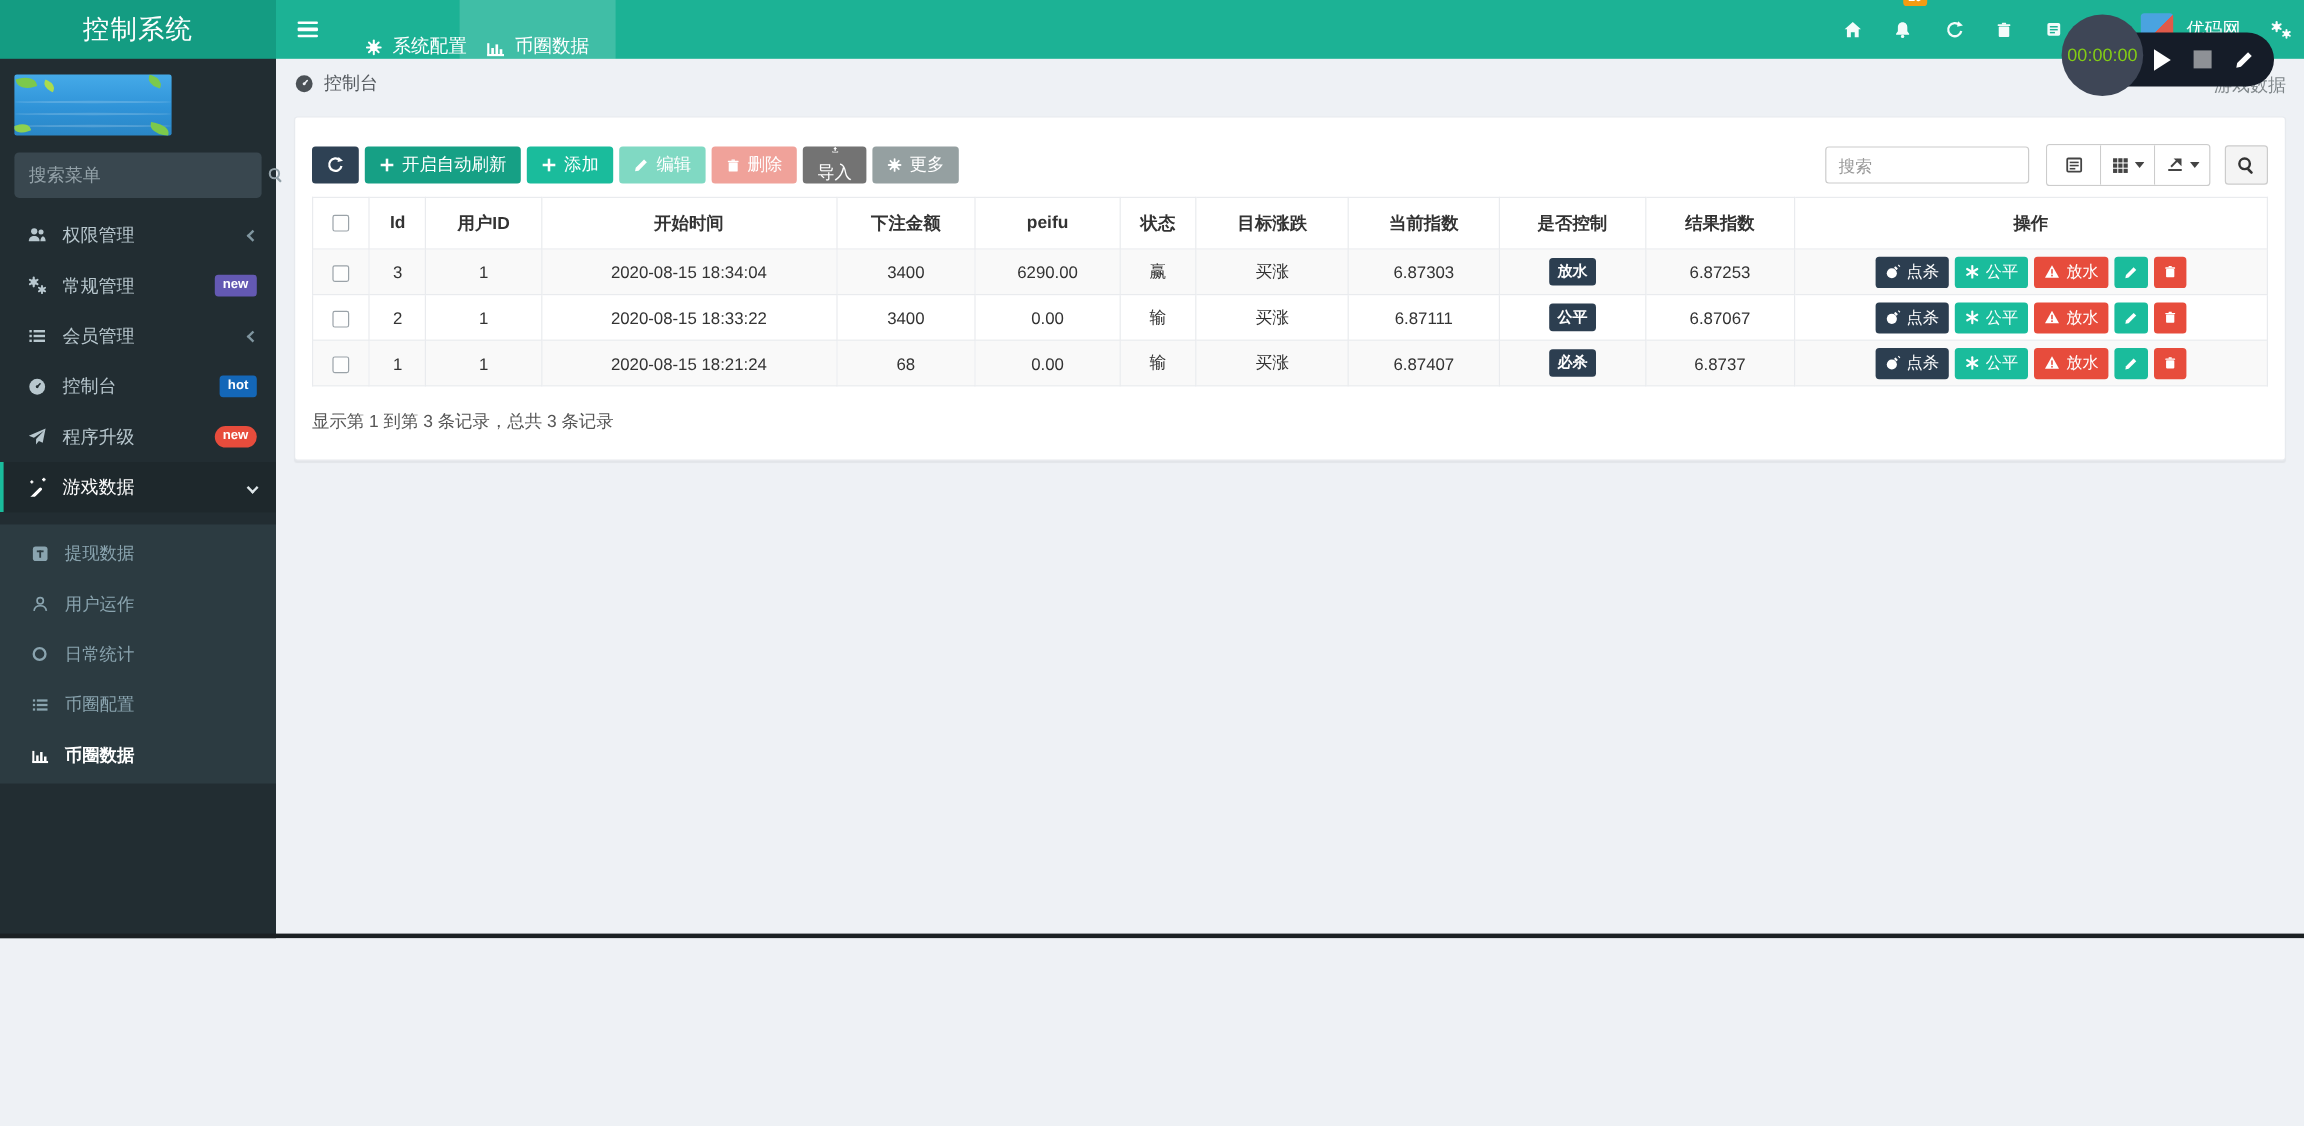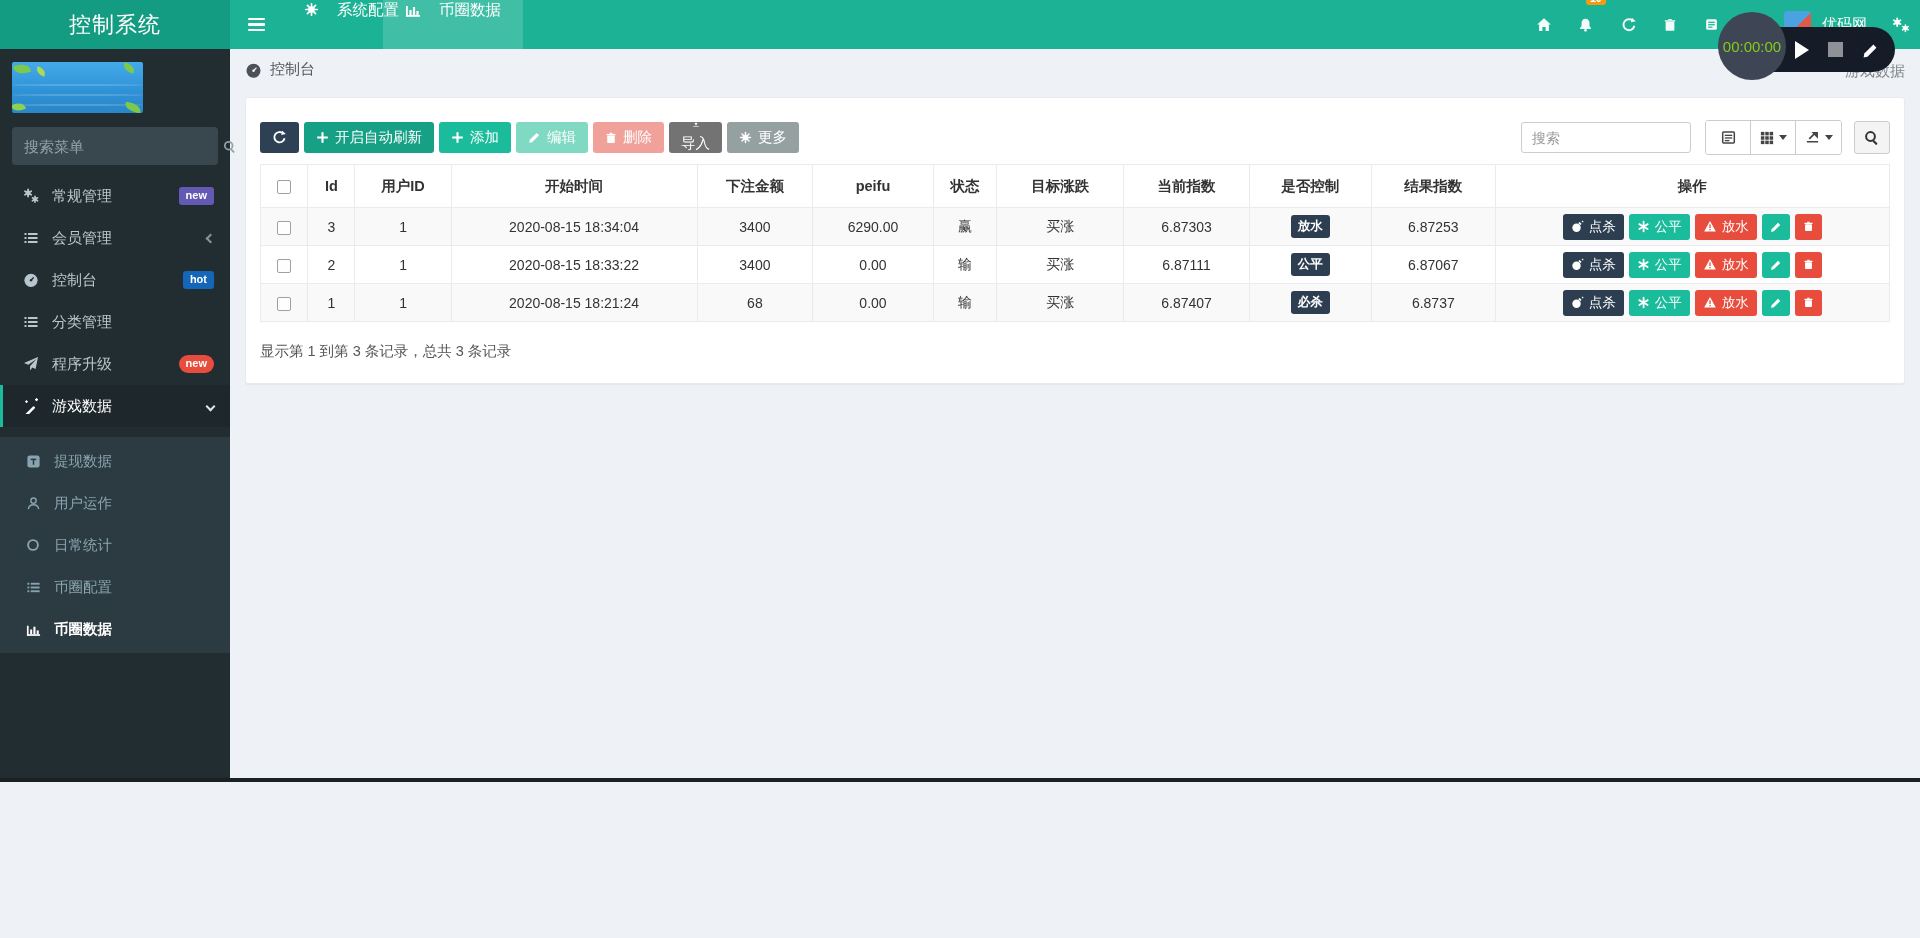--- a/index.html
+++ b/index.html
@@ -36,21 +36,21 @@
   .chev.down { transform:rotate(-45deg); border-color:#dfe7ea; }
   .submenu { background:#2c3b41; padding:3px 0; }
   .smi { height:42px; display:flex; align-items:center; padding:0 16px 0 22px; color:#8aa4af; font-size:14.5px; cursor:pointer; }
   .smi .ic { width:22px; margin-right:10px; display:flex; justify-content:center; }
   .smi.active { color:#fff; font-weight:bold; }
 
   
   .navbar { position:absolute; left:230px; top:0; right:0; height:49px; background:#1cb295; color:#fff; z-index:10; }
   .burger { position:absolute; left:0; top:0; width:52px; height:49px; display:flex; align-items:center; justify-content:center; cursor:pointer; }
   .burger .bars span { display:block; width:17px; height:2.6px; background:#fff; margin:3px 0; border-radius:1px; }
-  .tab { position:absolute; top:0; height:49px; display:flex; align-items:flex-start; gap:18px; padding:0 22px; font-size:15.5px; cursor:pointer; }
+  .tab { position:absolute; top:0; height:49px; display:flex; align-items:flex-end; gap:8px; padding:0 22px; font-size:15.5px; cursor:pointer; }
   .tab.t1 { left:52px; }
   .tab.t2 { left:153px; background:rgba(255,255,255,.16); }
   .nico { position:absolute; top:0; height:49px; display:flex; align-items:center; color:rgba(255,255,255,.95); cursor:pointer; }
   .bellwrap { position:relative; }
   .bell-badge { position:absolute; top:-9px; left:8px; background:#f39c12; color:#fff; font-size:10.5px; font-weight:bold; padding:1px 4px; border-radius:3px; }
   .nav-user { position:absolute; top:0; height:49px; display:flex; align-items:center; gap:8px; font-size:15px; color:#fff; cursor:pointer; }
 
   
   .avatar { position:absolute; left:1784px; top:11px; width:27px; height:24px; border-radius:3px; z-index:40;
             background:linear-gradient(135deg,#4aa3e0 55%,#e05a4a 55%); }
@@ -128,20 +128,32 @@
       <span class="mag">
         <svg class="svgi" width="14" height="14" viewBox="0 0 16 16">
             <circle cx="6.5" cy="6.5" r="4.4" fill="none" stroke="currentColor" stroke-width="2"></circle>
             <rect x="9.8" y="9.8" width="5.4" height="2.1" rx="1" transform="rotate(45 9.8 9.8)" fill="currentColor"></rect>
           </svg>
       </span>
     </div>
     <ul class="menu">
       <li class="mi">
         <span class="ic">
+            <svg class="svgi" width="16" height="16" viewBox="0 0 16 16" fill="currentColor">
+              <circle cx="5.5" cy="4.8" r="2.6"></circle>
+              <path d="M1 13c0-2.7 2-4.3 4.5-4.3S10 10.3 10 13z"></path>
+              <circle cx="11.2" cy="5.4" r="2.1"></circle>
+              <path d="M10.6 13c.1-2.1.9-3.5 2.2-4.1 1.5.5 2.2 2 2.2 4.1z"></path>
+            </svg>
+          </span>
+        <span>权限管理</span>
+        <span class="chev left"></span>
+      </li>
+      <li class="mi">
+        <span class="ic">
             <svg class="svgi" width="17" height="16" viewBox="0 0 17 16" fill="currentColor">
               <g>
                 <rect x="4.2" y="0.5" width="1.8" height="9" rx=".9"></rect>
                 <rect x="4.2" y="0.5" width="1.8" height="9" rx=".9" transform="rotate(60 5.1 5)"></rect>
                 <rect x="4.2" y="0.5" width="1.8" height="9" rx=".9" transform="rotate(120 5.1 5)"></rect>
                 <circle cx="5.1" cy="5" r="2.4"></circle>
               </g>
               <g>
                 <rect x="11.2" y="7.5" width="1.6" height="7.6" rx=".8"></rect>
                 <rect x="11.2" y="7.5" width="1.6" height="7.6" rx=".8" transform="rotate(60 12 11.3)"></rect>
@@ -170,33 +182,20 @@
       <li class="mi">
         <span class="ic">
             <svg class="svgi" width="16" height="16" viewBox="0 0 16 16">
               <circle cx="8" cy="8.3" r="6.6" fill="currentColor"></circle>
               <rect x="7.4" y="4.2" width="1.3" height="4.6" rx=".6" fill="#222d32" transform="rotate(42 8 8.3)"></rect>
               <circle cx="8" cy="8.3" r="1.2" fill="#222d32"></circle>
             </svg>
           </span>
         <span>控制台</span>
         <span class="badge-sb blue">hot</span>
-      </li>
-      <li class="mi">
-        <span class="ic">
-            <svg class="svgi" width="16" height="16" viewBox="0 0 16 16" fill="currentColor">
-              <rect x="1.5" y="3" width="2" height="2"></rect>
-              <rect x="5" y="3" width="9.5" height="2"></rect>
-              <rect x="1.5" y="7" width="2" height="2"></rect>
-              <rect x="5" y="7" width="9.5" height="2"></rect>
-              <rect x="1.5" y="11" width="2" height="2"></rect>
-              <rect x="5" y="11" width="9.5" height="2"></rect>
-            </svg>
-          </span>
-        <span>分类管理</span>
       </li>
       <li class="mi">
         <span class="ic">
             <svg class="svgi" width="16" height="16" viewBox="0 0 16 16" fill="currentColor">
               <path d="M15 1 1 7.1l4.3 1.7L13.6 3 7.1 9.9l-.1 4.6 2.4-3 3.2 1.4z"></path>
             </svg>
           </span>
         <span>程序升级</span>
         <span class="badge-sb redpill">new</span>
       </li>

